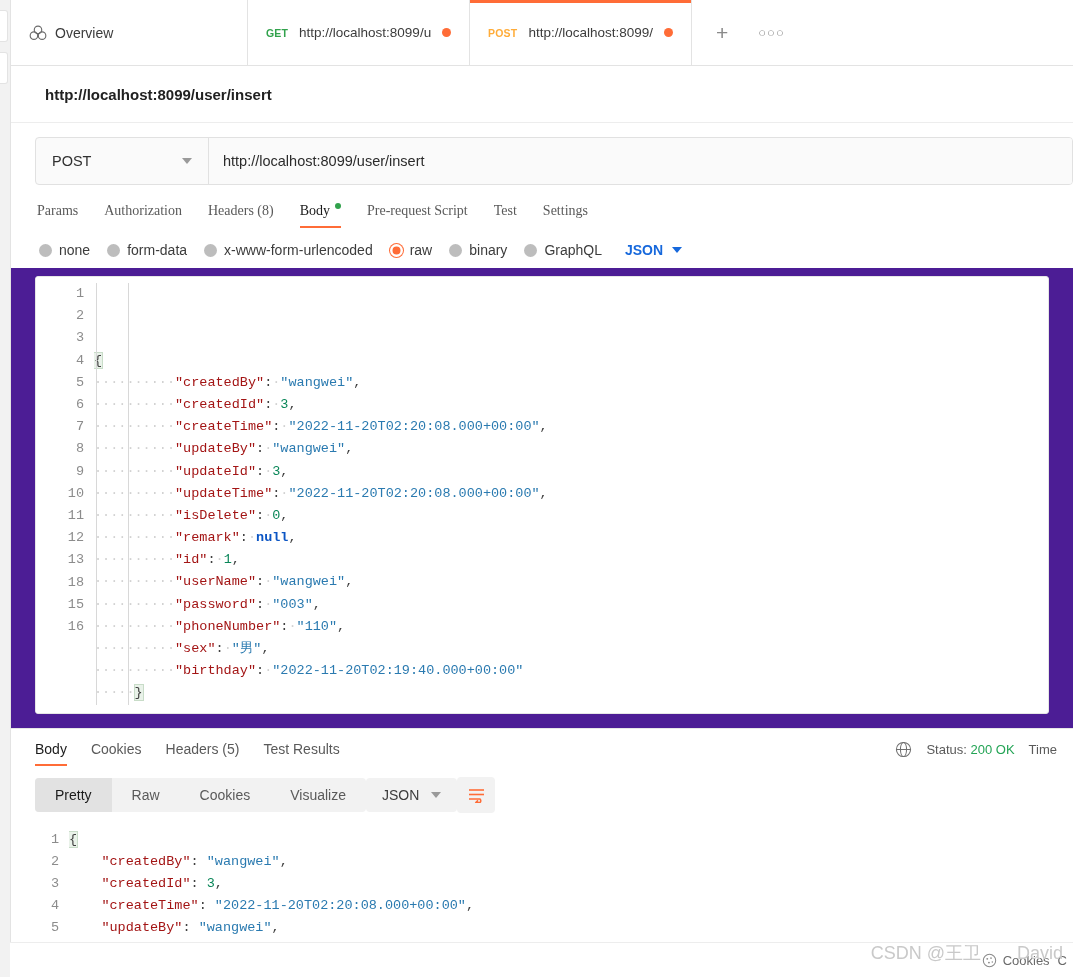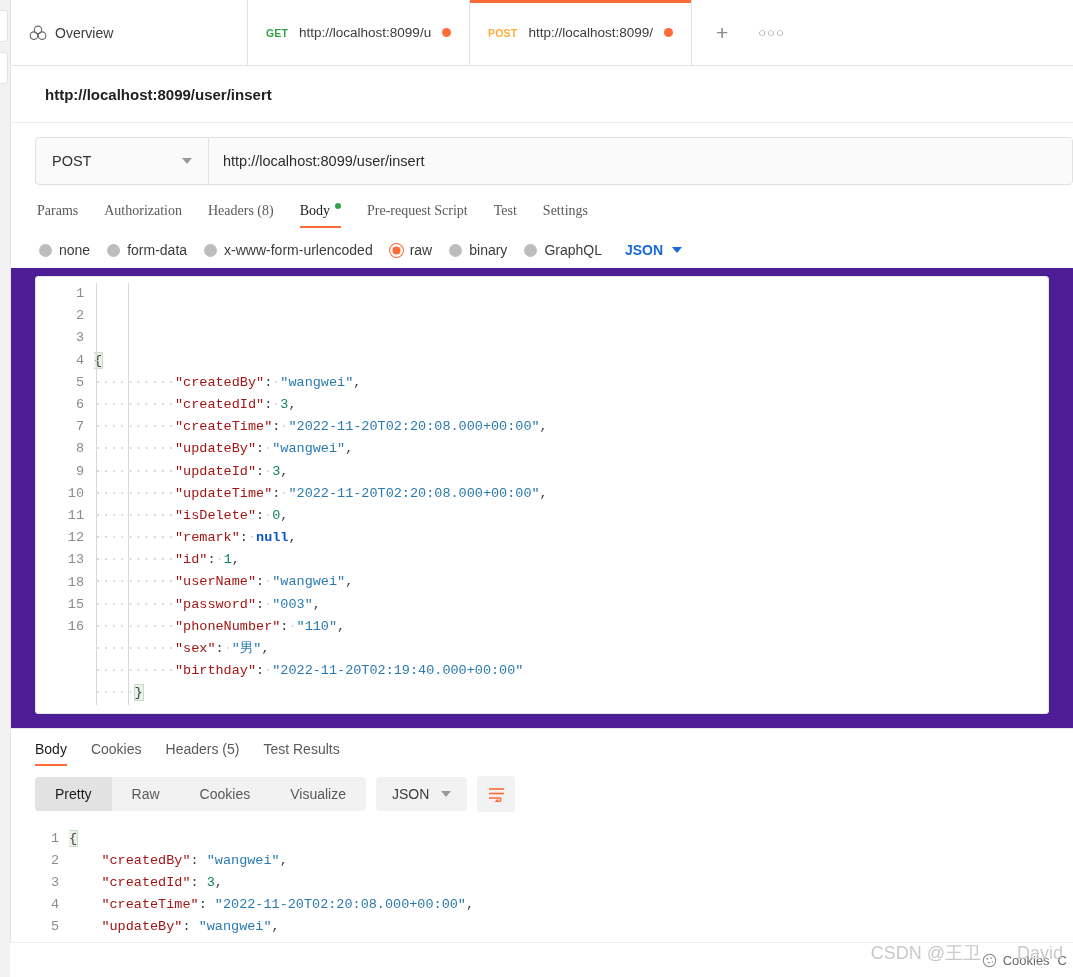--- a/index.html
+++ b/index.html
@@ -249,21 +249,21 @@
     content: ""; position: absolute; left: 0; right: 0; bottom: 0;
     height: 2px; background: #ff6c37;
   }
   .resp-meta {
     margin-left: auto; display: flex; align-items: center; gap: 14px;
     font-size: 13px; color: #5a5a5a; padding-bottom: 9px;
     white-space: nowrap;
   }
   .status-ok { color: #23a455; }
   .resp-toolbar {
-    display: flex; align-items: center; gap: 10px;
+    display: flex; align-items: center; 
     padding: 10px 0 10px 24px;
     flex: 0 0 auto;
   }
   .seg {
     display: flex; background: #f2f2f2; border-radius: 4px; overflow: hidden;
   }
   .seg-item {
     font-size: 14px; color: #5a5a5a;
     padding: 9px 20px; cursor: pointer; white-space: nowrap;
   }
@@ -445,20 +445,32 @@
         <div class="ln"><span class="ws"></span><span class="tok-punct brace-hl">{</span></div><div class="ln"><span class="ws">··········</span><span class="tok-key">"createdBy"</span><span class="tok-punct">:</span><span class="ws">·</span><span class="tok-str">"wangwei"</span><span class="tok-punct">,</span></div><div class="ln"><span class="ws">··········</span><span class="tok-key">"createdId"</span><span class="tok-punct">:</span><span class="ws">·</span><span class="tok-num">3</span><span class="tok-punct">,</span></div><div class="ln"><span class="ws">··········</span><span class="tok-key">"createTime"</span><span class="tok-punct">:</span><span class="ws">·</span><span class="tok-str">"2022-11-20T02:20:08.000+00:00"</span><span class="tok-punct">,</span></div><div class="ln"><span class="ws">··········</span><span class="tok-key">"updateBy"</span><span class="tok-punct">:</span><span class="ws">·</span><span class="tok-str">"wangwei"</span><span class="tok-punct">,</span></div><div class="ln"><span class="ws">··········</span><span class="tok-key">"updateId"</span><span class="tok-punct">:</span><span class="ws">·</span><span class="tok-num">3</span><span class="tok-punct">,</span></div><div class="ln"><span class="ws">··········</span><span class="tok-key">"updateTime"</span><span class="tok-punct">:</span><span class="ws">·</span><span class="tok-str">"2022-11-20T02:20:08.000+00:00"</span><span class="tok-punct">,</span></div><div class="ln"><span class="ws">··········</span><span class="tok-key">"isDelete"</span><span class="tok-punct">:</span><span class="ws">·</span><span class="tok-num">0</span><span class="tok-punct">,</span></div><div class="ln"><span class="ws">··········</span><span class="tok-key">"remark"</span><span class="tok-punct">:</span><span class="ws">·</span><span class="tok-null">null</span><span class="tok-punct">,</span></div><div class="ln"><span class="ws">··········</span><span class="tok-key">"id"</span><span class="tok-punct">:</span><span class="ws">·</span><span class="tok-num">1</span><span class="tok-punct">,</span></div><div class="ln"><span class="ws">··········</span><span class="tok-key">"userName"</span><span class="tok-punct">:</span><span class="ws">·</span><span class="tok-str">"wangwei"</span><span class="tok-punct">,</span></div><div class="ln"><span class="ws">··········</span><span class="tok-key">"password"</span><span class="tok-punct">:</span><span class="ws">·</span><span class="tok-str">"003"</span><span class="tok-punct">,</span></div><div class="ln"><span class="ws">··········</span><span class="tok-key">"phoneNumber"</span><span class="tok-punct">:</span><span class="ws">·</span><span class="tok-str">"110"</span><span class="tok-punct">,</span></div><div class="ln"><span class="ws">··········</span><span class="tok-key">"sex"</span><span class="tok-punct">:</span><span class="ws">·</span><span class="tok-str">"男"</span><span class="tok-punct">,</span></div><div class="ln"><span class="ws">··········</span><span class="tok-key">"birthday"</span><span class="tok-punct">:</span><span class="ws">·</span><span class="tok-str">"2022-11-20T02:19:40.000+00:00"</span></div><div class="ln"><span class="ws">·····</span><span class="tok-punct brace-hl">}</span></div></div>
       </div>
     </div>
 
     <div class="response">
       <div class="resp-tabs">
         <div class="resp-tab active"><span>Body</span></div>
         <div class="resp-tab"><span>Cookies</span></div>
         <div class="resp-tab"><span>Headers (5)</span></div>
         <div class="resp-tab"><span>Test Results</span></div>
+        <div class="resp-meta">
+          <svg width="17" height="17" viewBox="0 0 18 18">
+            <circle cx="9" cy="9" r="7.5" fill="none" stroke="#6f6f6f" stroke-width="1.1"></circle>
+            <ellipse cx="9" cy="9" rx="3.2" ry="7.5" fill="none" stroke="#6f6f6f" stroke-width="1.1"></ellipse>
+            <line x1="1.5" y1="9" x2="16.5" y2="9" stroke="#6f6f6f" stroke-width="1.1"></line>
+          </svg>
+          <span>
+            <span>Status:</span>
+            <span class="status-ok">200 OK</span>
+          </span>
+          <span>Time</span>
+        </div>
       </div>
 
       <div class="resp-toolbar">
         <div class="seg">
           <div class="seg-item active"><span>Pretty</span></div>
           <div class="seg-item"><span>Raw</span></div>
           <div class="seg-item"><span>Cookies</span></div>
           <div class="seg-item"><span>Visualize</span></div>
         </div>
         <div class="pill">

